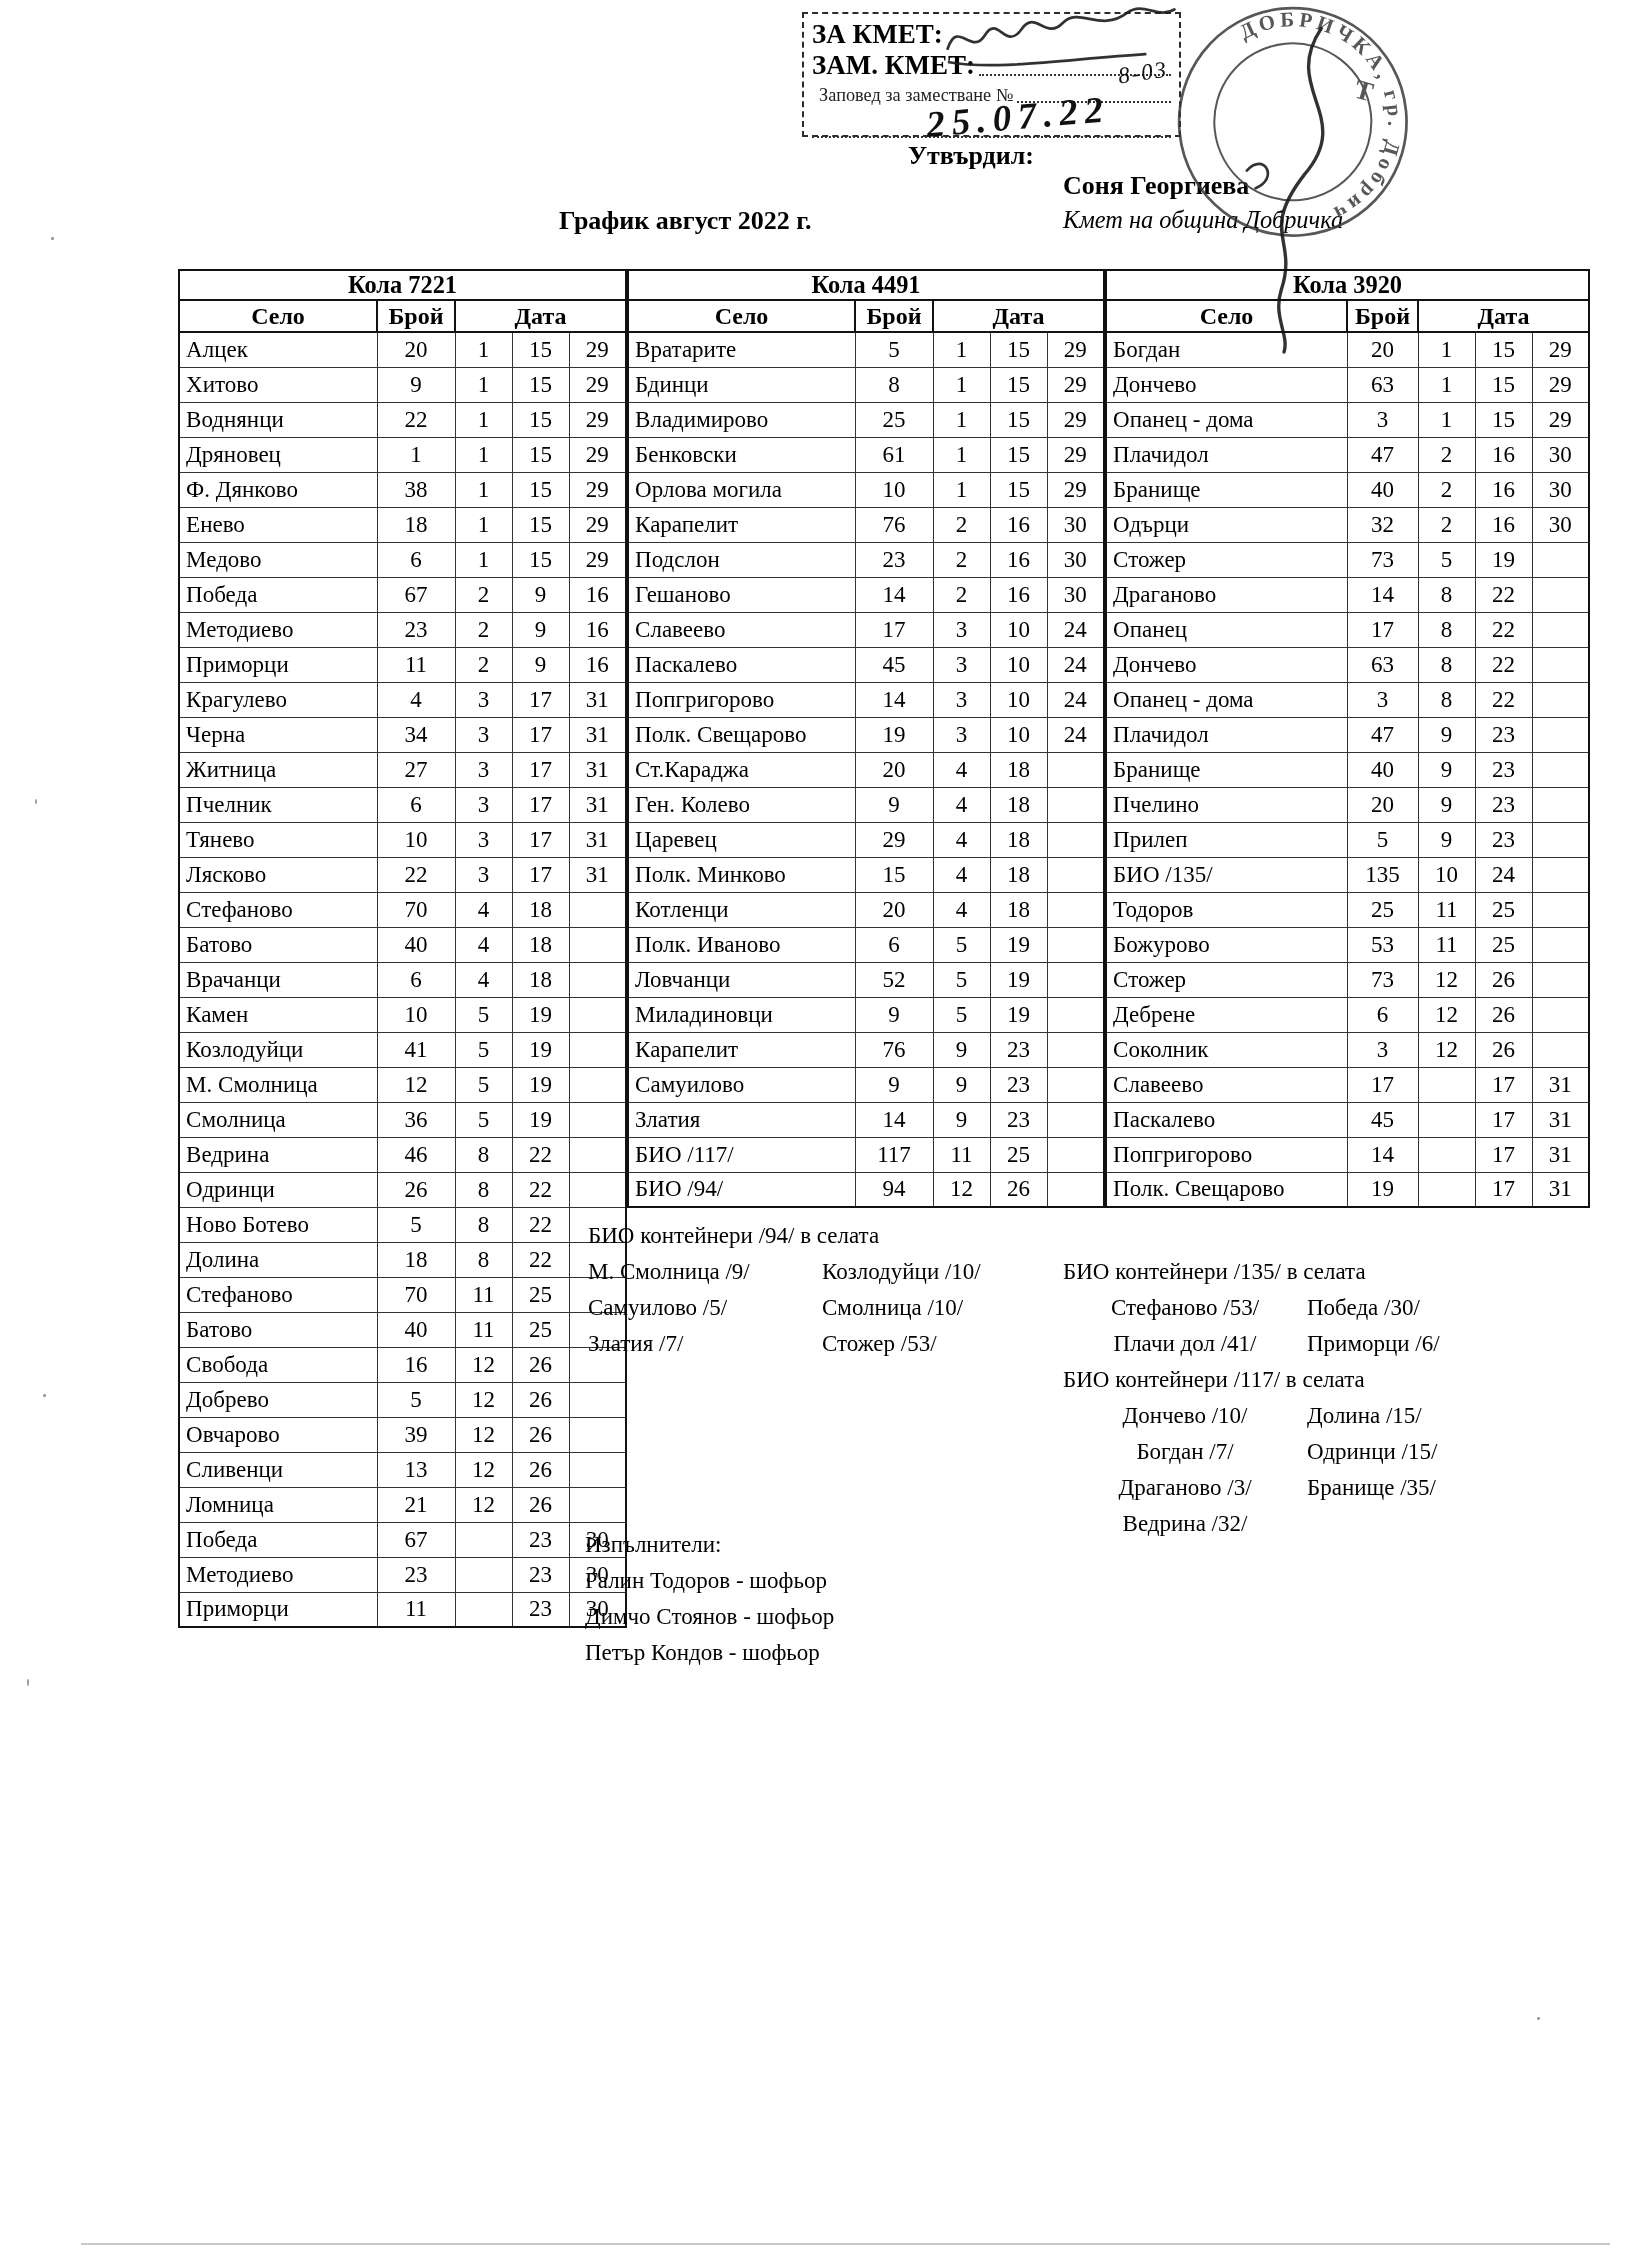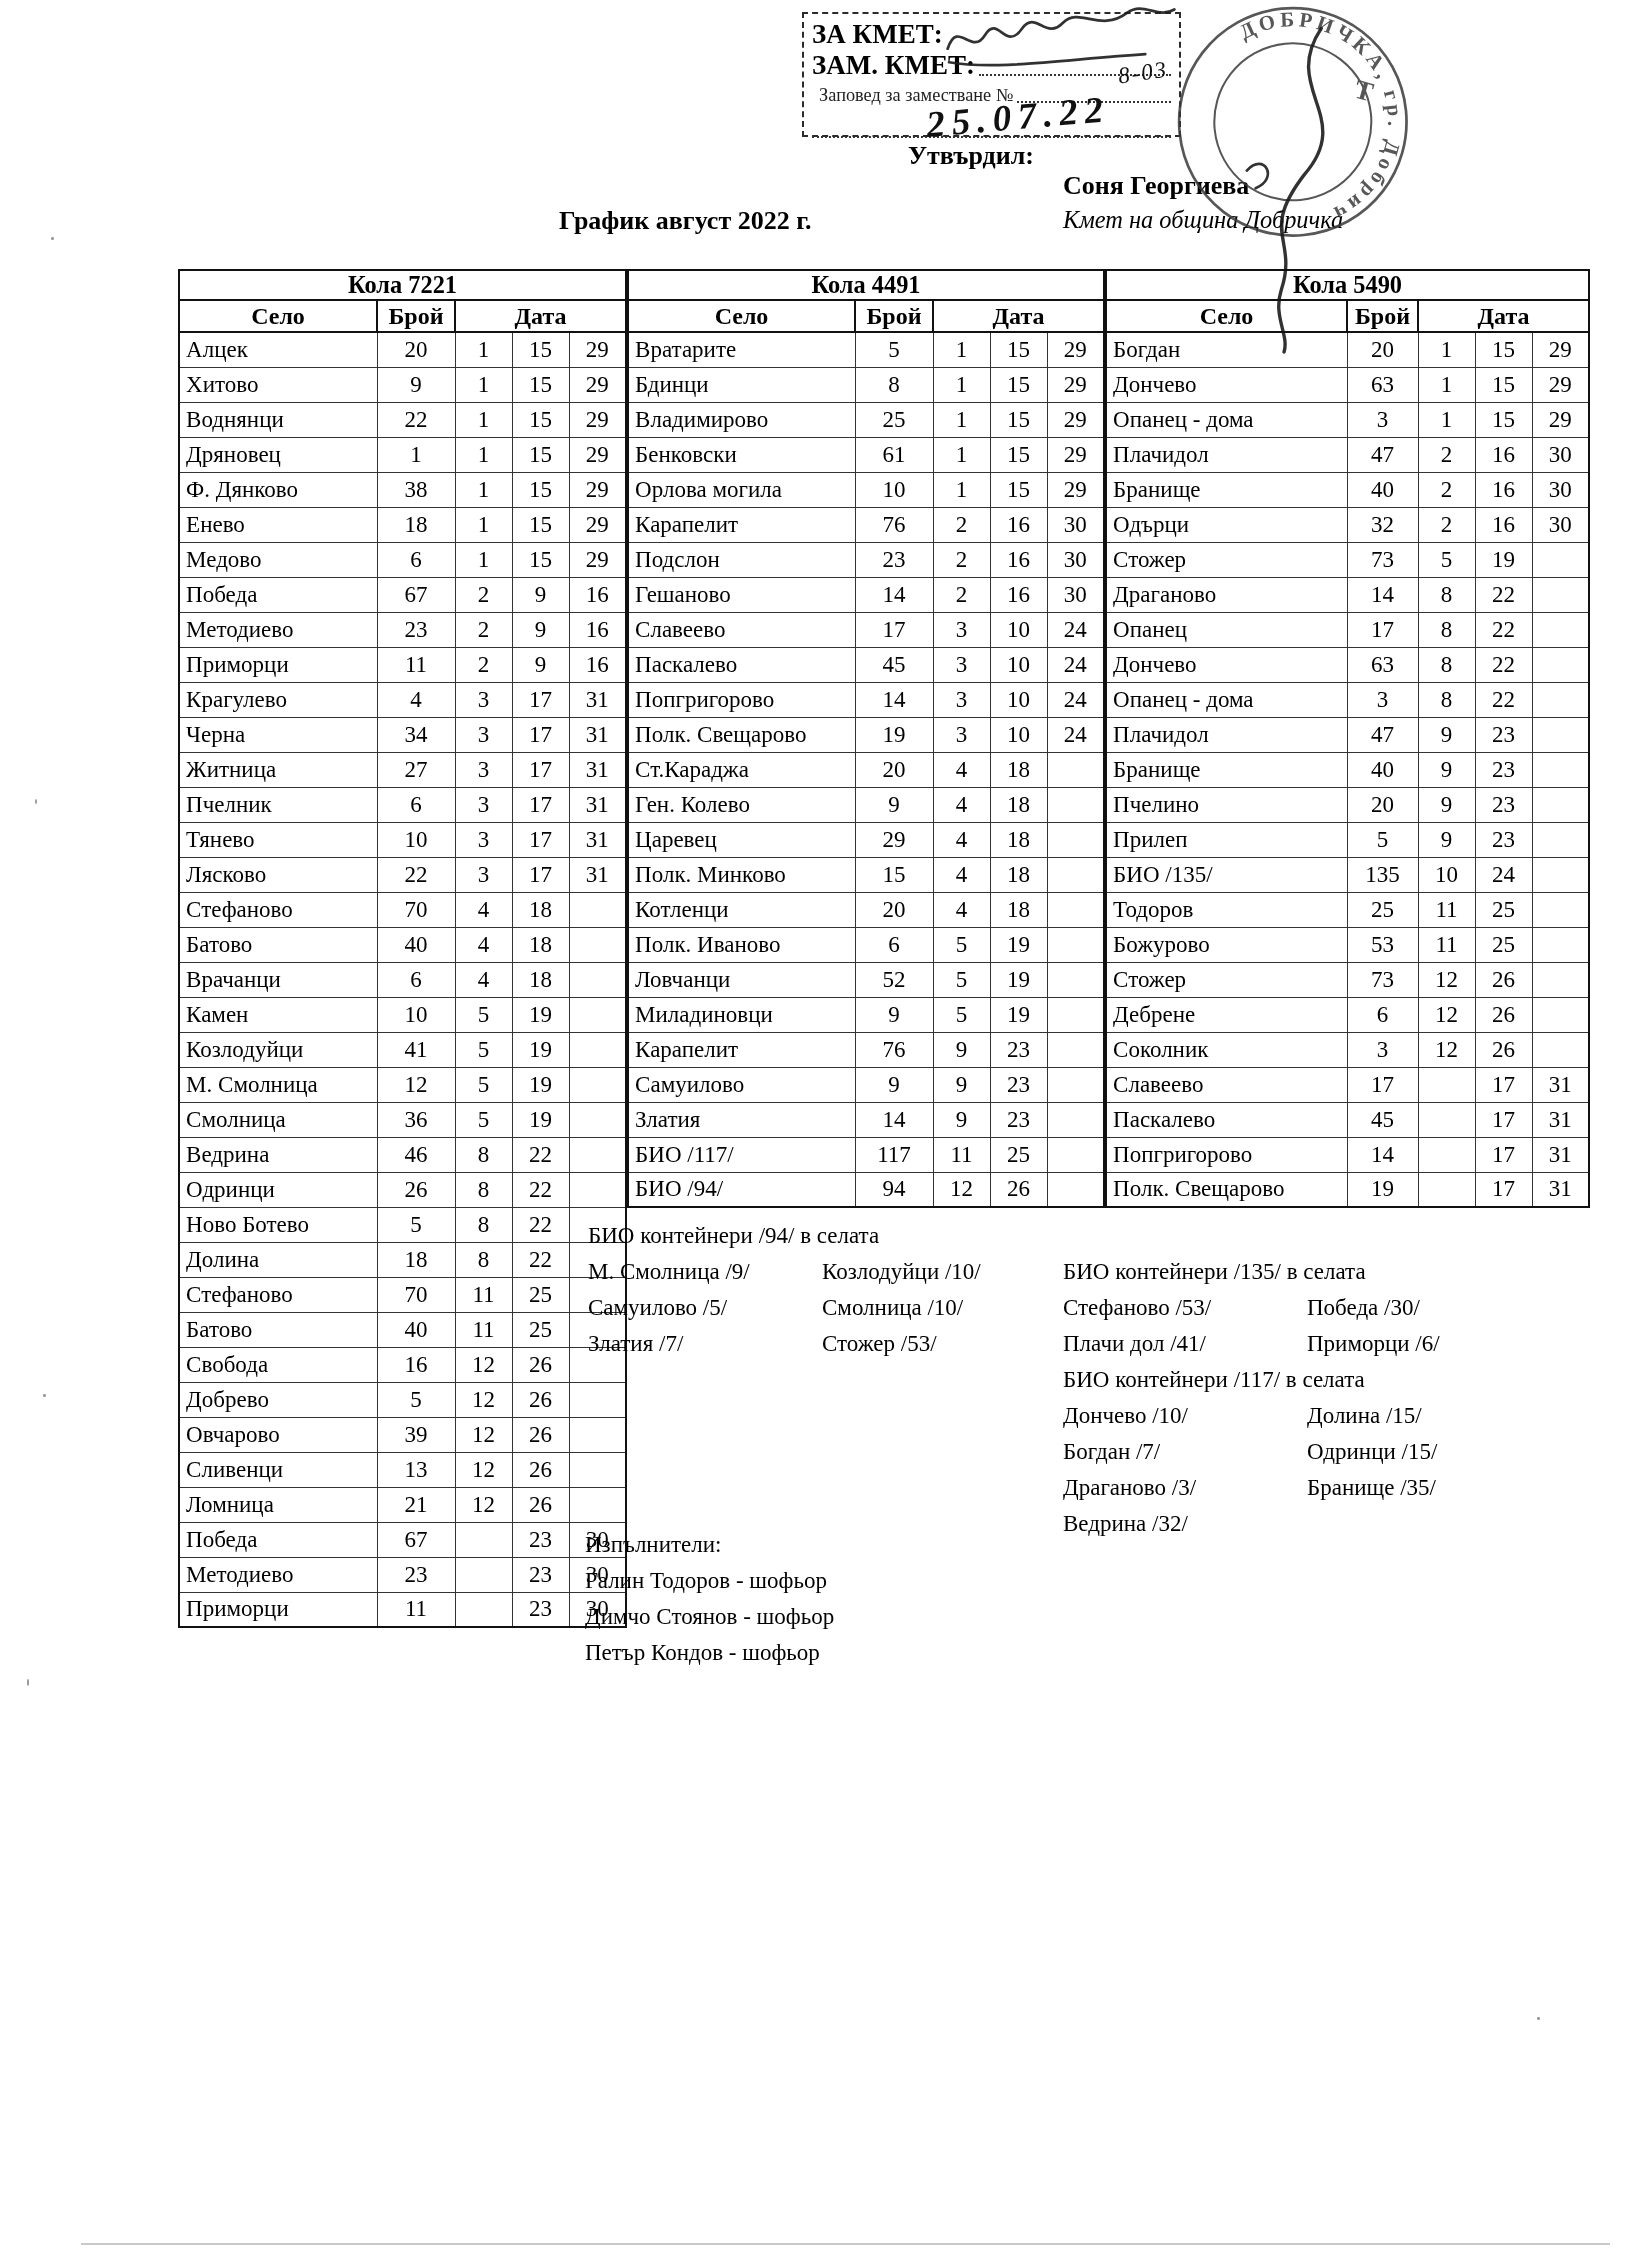--- a/index.html
+++ b/index.html
@@ -43,21 +43,21 @@
     border:2px solid #111;font-weight:700;text-align:center;height:32px;font-size:24px;
   }
   table.sched td.village{text-align:left;padding-left:6.1px;}
   table.sched td.count{text-align:center;}
   table.sched td.date{text-align:center;border-left:1.4px solid #555;}
   
   .note-line{font-size:23px;line-height:36px;white-space:nowrap;}
   .notes-mid{position:absolute;left:588px;top:1218px;}
   .notes-mid .c1{display:inline-block;width:234px;}
   .notes-right{position:absolute;left:1063px;top:1254px;}
-  .notes-right .c1{display:inline-block;width:244px;}
+  .notes-right .c1{display:inline-block;width:244px;text-align:center;}
   .executors{position:absolute;left:585px;top:1527px;}
   .executors .note-line{line-height:36px;}
   
   .speck{position:absolute;background:#9a9a9a;border-radius:50%;}
   .scan-edge{position:absolute;left:81px;right:41px;bottom:5.4px;height:2px;background:#c9c9c9;}
 </style>
 </head>
 <body>
 
 <div class="page">
@@ -583,21 +583,21 @@
       <table class="sched">
         <colgroup>
           <col style="width: 241px;">
           <col style="width: 71px;">
           <col style="width: 57px;">
           <col style="width: 57px;">
           <col style="width: 57px;">
         </colgroup>
         <tbody>
           <tr class="title-row">
-            <td colspan="5">Кола 5490</td>
+            <td colspan="5">Кола 3920</td>
           </tr>
           <tr class="head-row">
             <td>Село</td>
             <td>Брой</td>
             <td colspan="3">Дата</td>
           </tr>
           <tr>
             <td class="village">Богдан</td>
             <td class="count">20</td>
             <td class="date">1</td>

